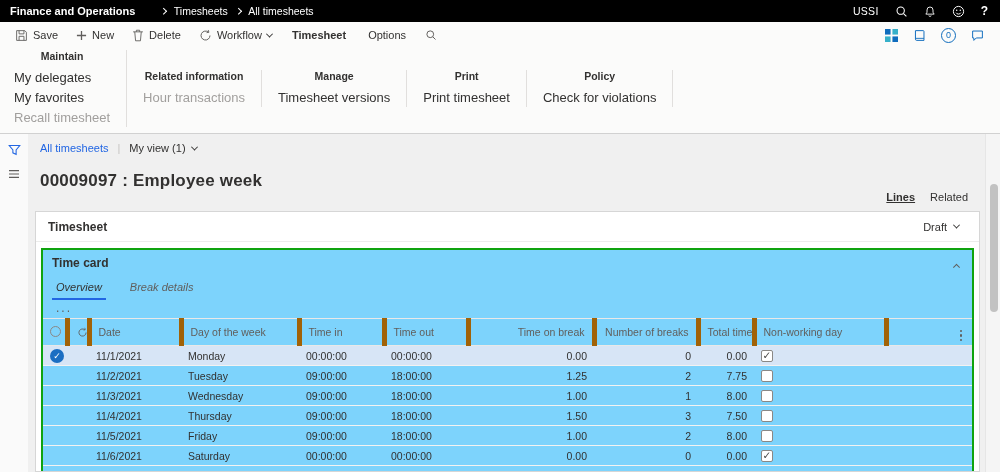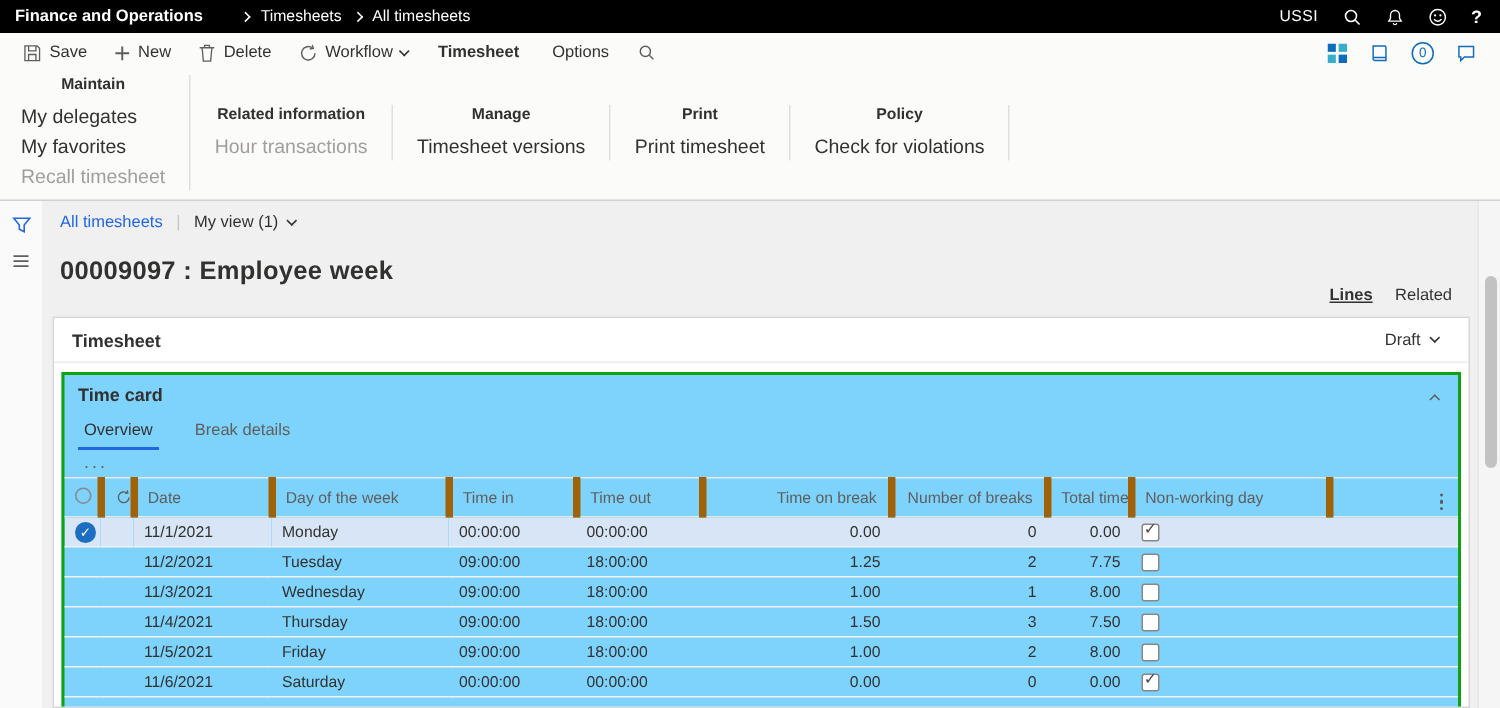--- a/index.html
+++ b/index.html
@@ -64,21 +64,21 @@
   .fasttab{display:flex;align-items:center;height:30px;padding:0 12px;border-bottom:1px solid #ececeb;flex-shrink:0;}
   .fasttab-title{font-weight:bold;font-size:12px;}
   .status-box{margin-left:auto;display:flex;align-items:center;gap:7px;font-size:11px;color:var(--text);padding-right:8px;cursor:pointer;}
 
   .timecard{margin:6px 5px 0;border:2px solid var(--highlight-green);flex-shrink:0;background:#7dd3fc;padding-bottom:10px;}
   .timecard-header{display:flex;align-items:center;height:26px;padding:0 9px;cursor:pointer;}
   .tc-title{font-weight:bold;font-size:12px;}
   .collapse-btn{margin-left:auto;color:var(--muted);padding-right:4px;cursor:pointer;}
   .chev-up{display:inline-block;width:5px;height:5px;border-right:1.2px solid currentColor;border-bottom:1.2px solid currentColor;transform:rotate(225deg) translate(-2px,-2px);}
   .tabs{display:flex;gap:6px;padding:0 9px;align-items:flex-end;height:24px;}
-  .tab{padding:3px 4px 5px;font-size:11px;color:var(--muted);border-bottom:2px solid transparent;margin-right:14px;cursor:pointer;}
+  .tab{padding:3px 4px 5px;font-size:11px;color:var(--muted);border-bottom:2px solid transparent;margin-right:14px;cursor:pointer;font-style:italic;}
   .tab.active{color:var(--text);border-bottom-color:var(--accent);}
   .overflow-btn{padding:1px 0 3px 13px;color:var(--muted);font-size:12px;letter-spacing:2px;cursor:pointer;line-height:14px;}
 
   table{width:100%;border-collapse:collapse;table-layout:fixed;font-size:10.5px;}
   thead th{font-weight:normal;color:var(--muted);text-align:left;padding:3px 7px;height:21px;border-top:1px solid #e8e8e8;border-bottom:1px solid #e8e8e8;border-right:5px solid #a16207;white-space:nowrap;overflow:hidden;}
   thead th:last-child{border-right:none;text-align:right;}
   th.num{text-align:right;}
   tbody td{padding:2px 7px;height:20px;border-bottom:1px solid #f3f2f1;white-space:nowrap;overflow:hidden;color:var(--text);}
   td.num{text-align:right;}
   tr.selected{background:var(--selected-row);}

